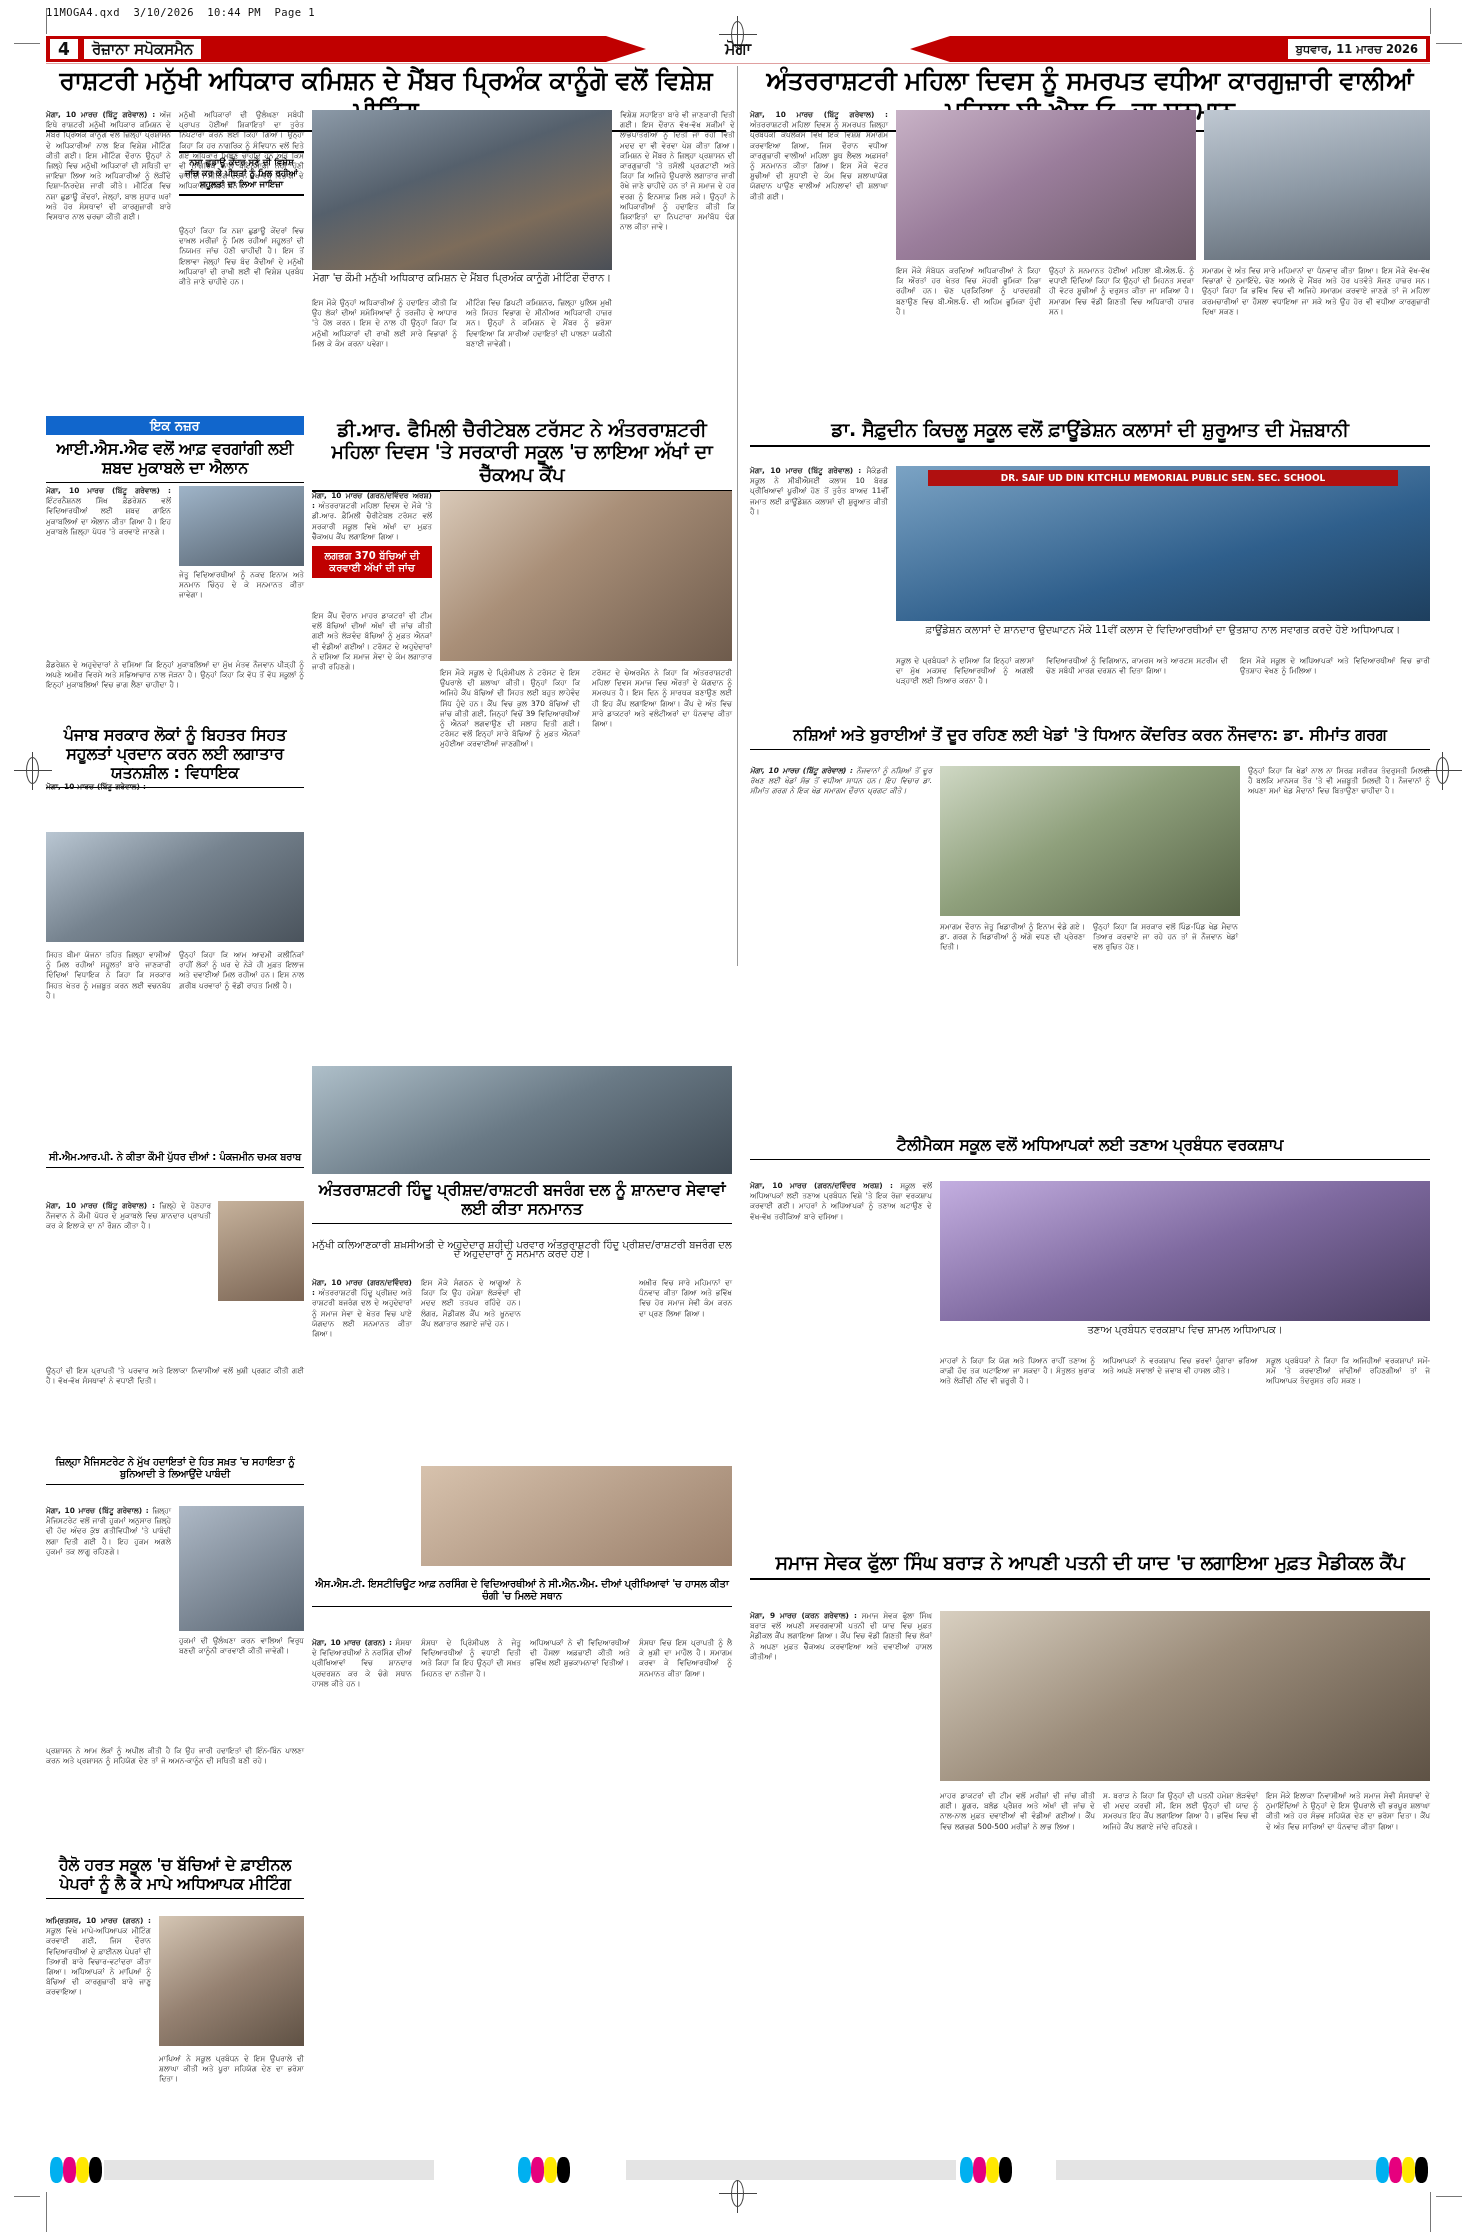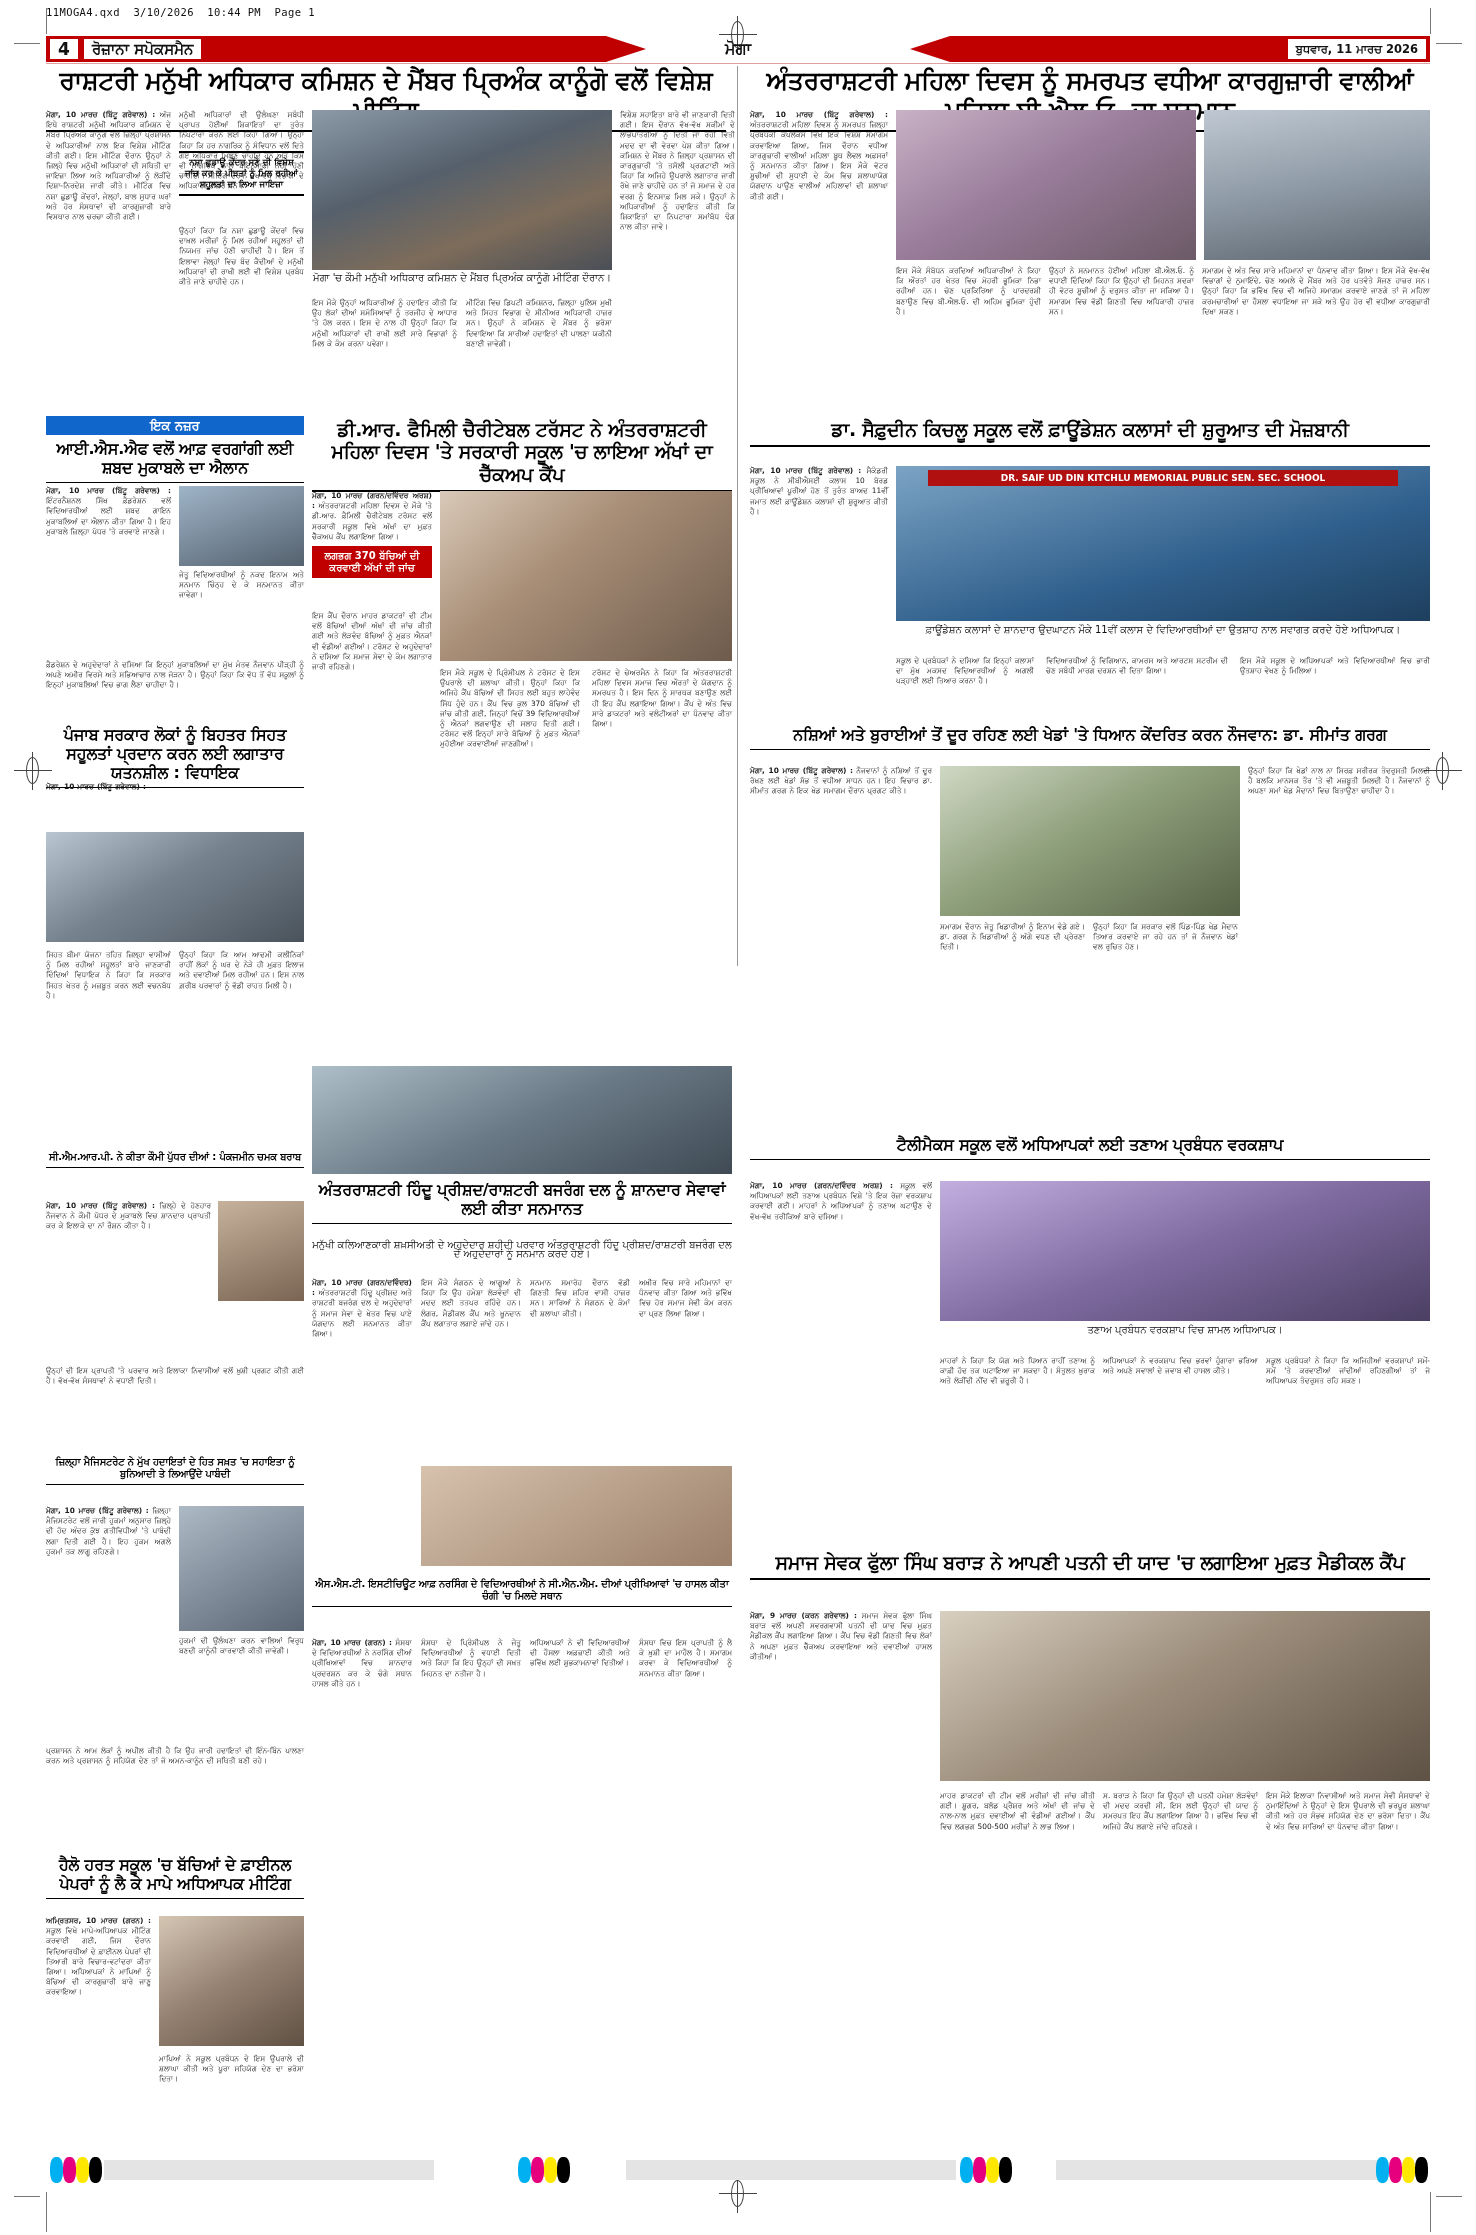--- a/index.html
+++ b/index.html
@@ -313,32 +313,29 @@
   </div>
   <div class="photo" style="left:266px; top:1000px; width:420px; height:108px; background:linear-gradient(155deg,#aebfc9,#6a7a86 50%,#3f4a54);"></div>
   <div class="col caption" style="left:266px; top:1175px; width:420px;">ਮਨੁੱਖੀ ਕਲਿਆਣਕਾਰੀ ਸ਼ਖ਼ਸੀਅਤੀ ਦੇ ਅਹੁਦੇਦਾਰ ਸ਼ਹੀਦੀ ਪਰਵਾਰ ਅੰਤਰਰਾਸ਼ਟਰੀ ਹਿੰਦੂ ਪ੍ਰੀਸ਼ਦ/ਰਾਸ਼ਟਰੀ ਬਜਰੰਗ ਦਲ ਦੇ ਅਹੁਦੇਦਾਰਾਂ ਨੂੰ ਸਨਮਾਨ ਕਰਦੇ ਹੋਏ।</div>
   <div class="col body" style="left:266px; top:1212px; width:100px; height:290px;">
     <span class="dateline">ਮੋਗਾ, 10 ਮਾਰਚ (ਗਰਨ/ਦਵਿੰਦਰ) :</span>
     ਅੰਤਰਰਾਸ਼ਟਰੀ ਹਿੰਦੂ ਪ੍ਰੀਸ਼ਦ ਅਤੇ ਰਾਸ਼ਟਰੀ ਬਜਰੰਗ ਦਲ ਦੇ ਅਹੁਦੇਦਾਰਾਂ ਨੂੰ ਸਮਾਜ ਸੇਵਾ ਦੇ ਖੇਤਰ ਵਿਚ ਪਾਏ ਯੋਗਦਾਨ ਲਈ ਸਨਮਾਨਤ ਕੀਤਾ ਗਿਆ।
   </div>
   <div class="col body" style="left:375px; top:1212px; width:100px; height:290px;">
     ਇਸ ਮੌਕੇ ਸੰਗਠਨ ਦੇ ਆਗੂਆਂ ਨੇ ਕਿਹਾ ਕਿ ਉਹ ਹਮੇਸ਼ਾ ਲੋੜਵੰਦਾਂ ਦੀ ਮਦਦ ਲਈ ਤਤਪਰ ਰਹਿੰਦੇ ਹਨ। ਲੰਗਰ, ਮੈਡੀਕਲ ਕੈਂਪ ਅਤੇ ਖ਼ੂਨਦਾਨ ਕੈਂਪ ਲਗਾਤਾਰ ਲਗਾਏ ਜਾਂਦੇ ਹਨ।
   </div>
-  <div class="col body" style="left:484px; top:1212px; width:100px; height:290px;">
-    ਸਨਮਾਨ ਸਮਾਰੋਹ ਦੌਰਾਨ ਵੱਡੀ ਗਿਣਤੀ ਵਿਚ ਸ਼ਹਿਰ ਵਾਸੀ ਹਾਜ਼ਰ ਸਨ। ਸਾਰਿਆਂ ਨੇ ਸੰਗਠਨ ਦੇ ਕੰਮਾਂ ਦੀ ਸ਼ਲਾਘਾ ਕੀਤੀ।
-  </div>
   <div class="col body" style="left:593px; top:1212px; width:93px; height:290px;">
     ਅਖ਼ੀਰ ਵਿਚ ਸਾਰੇ ਮਹਿਮਾਨਾਂ ਦਾ ਧੰਨਵਾਦ ਕੀਤਾ ਗਿਆ ਅਤੇ ਭਵਿੱਖ ਵਿਚ ਹੋਰ ਸਮਾਜ ਸੇਵੀ ਕੰਮ ਕਰਨ ਦਾ ਪ੍ਰਣ ਲਿਆ ਗਿਆ।
   </div>
 
   <div class="col" style="left:704px; top:660px; width:680px;">
     <div class="hl sm">ਨਸ਼ਿਆਂ ਅਤੇ ਬੁਰਾਈਆਂ ਤੋਂ ਦੂਰ ਰਹਿਣ ਲਈ ਖੇਡਾਂ 'ਤੇ ਧਿਆਨ ਕੇਂਦਰਿਤ ਕਰਨ ਨੌਜਵਾਨ: ਡਾ. ਸੀਮਾਂਤ ਗਰਗ</div>
     <div class="rulethin" style="margin-top:4px;"></div>
   </div>
-  <div class="col body" style="left:704px; top:700px; width:182px; height:190px;">
+  <div class="col body" style="left:704px; top:700px; width:182px; height:190px;font-style:italic;">
     <span class="dateline">ਮੋਗਾ, 10 ਮਾਰਚ (ਬਿੱਟੂ ਗਰੇਵਾਲ) :</span>
     ਨੌਜਵਾਨਾਂ ਨੂੰ ਨਸ਼ਿਆਂ ਤੋਂ ਦੂਰ ਰੱਖਣ ਲਈ ਖੇਡਾਂ ਸੱਭ ਤੋਂ ਵਧੀਆ ਸਾਧਨ ਹਨ। ਇਹ ਵਿਚਾਰ ਡਾ. ਸੀਮਾਂਤ ਗਰਗ ਨੇ ਇਕ ਖੇਡ ਸਮਾਗਮ ਦੌਰਾਨ ਪ੍ਰਗਟ ਕੀਤੇ।
   </div>
   <div class="photo" style="left:894px; top:700px; width:300px; height:150px; background:linear-gradient(150deg,#cfd8c4,#8fa07c 45%,#566346);"></div>
   <div class="col body" style="left:1202px; top:700px; width:182px; height:190px;">
     ਉਨ੍ਹਾਂ ਕਿਹਾ ਕਿ ਖੇਡਾਂ ਨਾਲ ਨਾ ਸਿਰਫ਼ ਸਰੀਰਕ ਤੰਦਰੁਸਤੀ ਮਿਲਦੀ ਹੈ ਬਲਕਿ ਮਾਨਸਕ ਤੌਰ 'ਤੇ ਵੀ ਮਜ਼ਬੂਤੀ ਮਿਲਦੀ ਹੈ। ਨੌਜਵਾਨਾਂ ਨੂੰ ਅਪਣਾ ਸਮਾਂ ਖੇਡ ਮੈਦਾਨਾਂ ਵਿਚ ਬਿਤਾਉਣਾ ਚਾਹੀਦਾ ਹੈ।
   </div>
   <div class="col body" style="left:894px; top:856px; width:145px; height:200px;">
     ਸਮਾਗਮ ਦੌਰਾਨ ਜੇਤੂ ਖਿਡਾਰੀਆਂ ਨੂੰ ਇਨਾਮ ਵੰਡੇ ਗਏ। ਡਾ. ਗਰਗ ਨੇ ਖਿਡਾਰੀਆਂ ਨੂੰ ਅੱਗੇ ਵਧਣ ਦੀ ਪ੍ਰੇਰਣਾ ਦਿਤੀ।
   </div>

